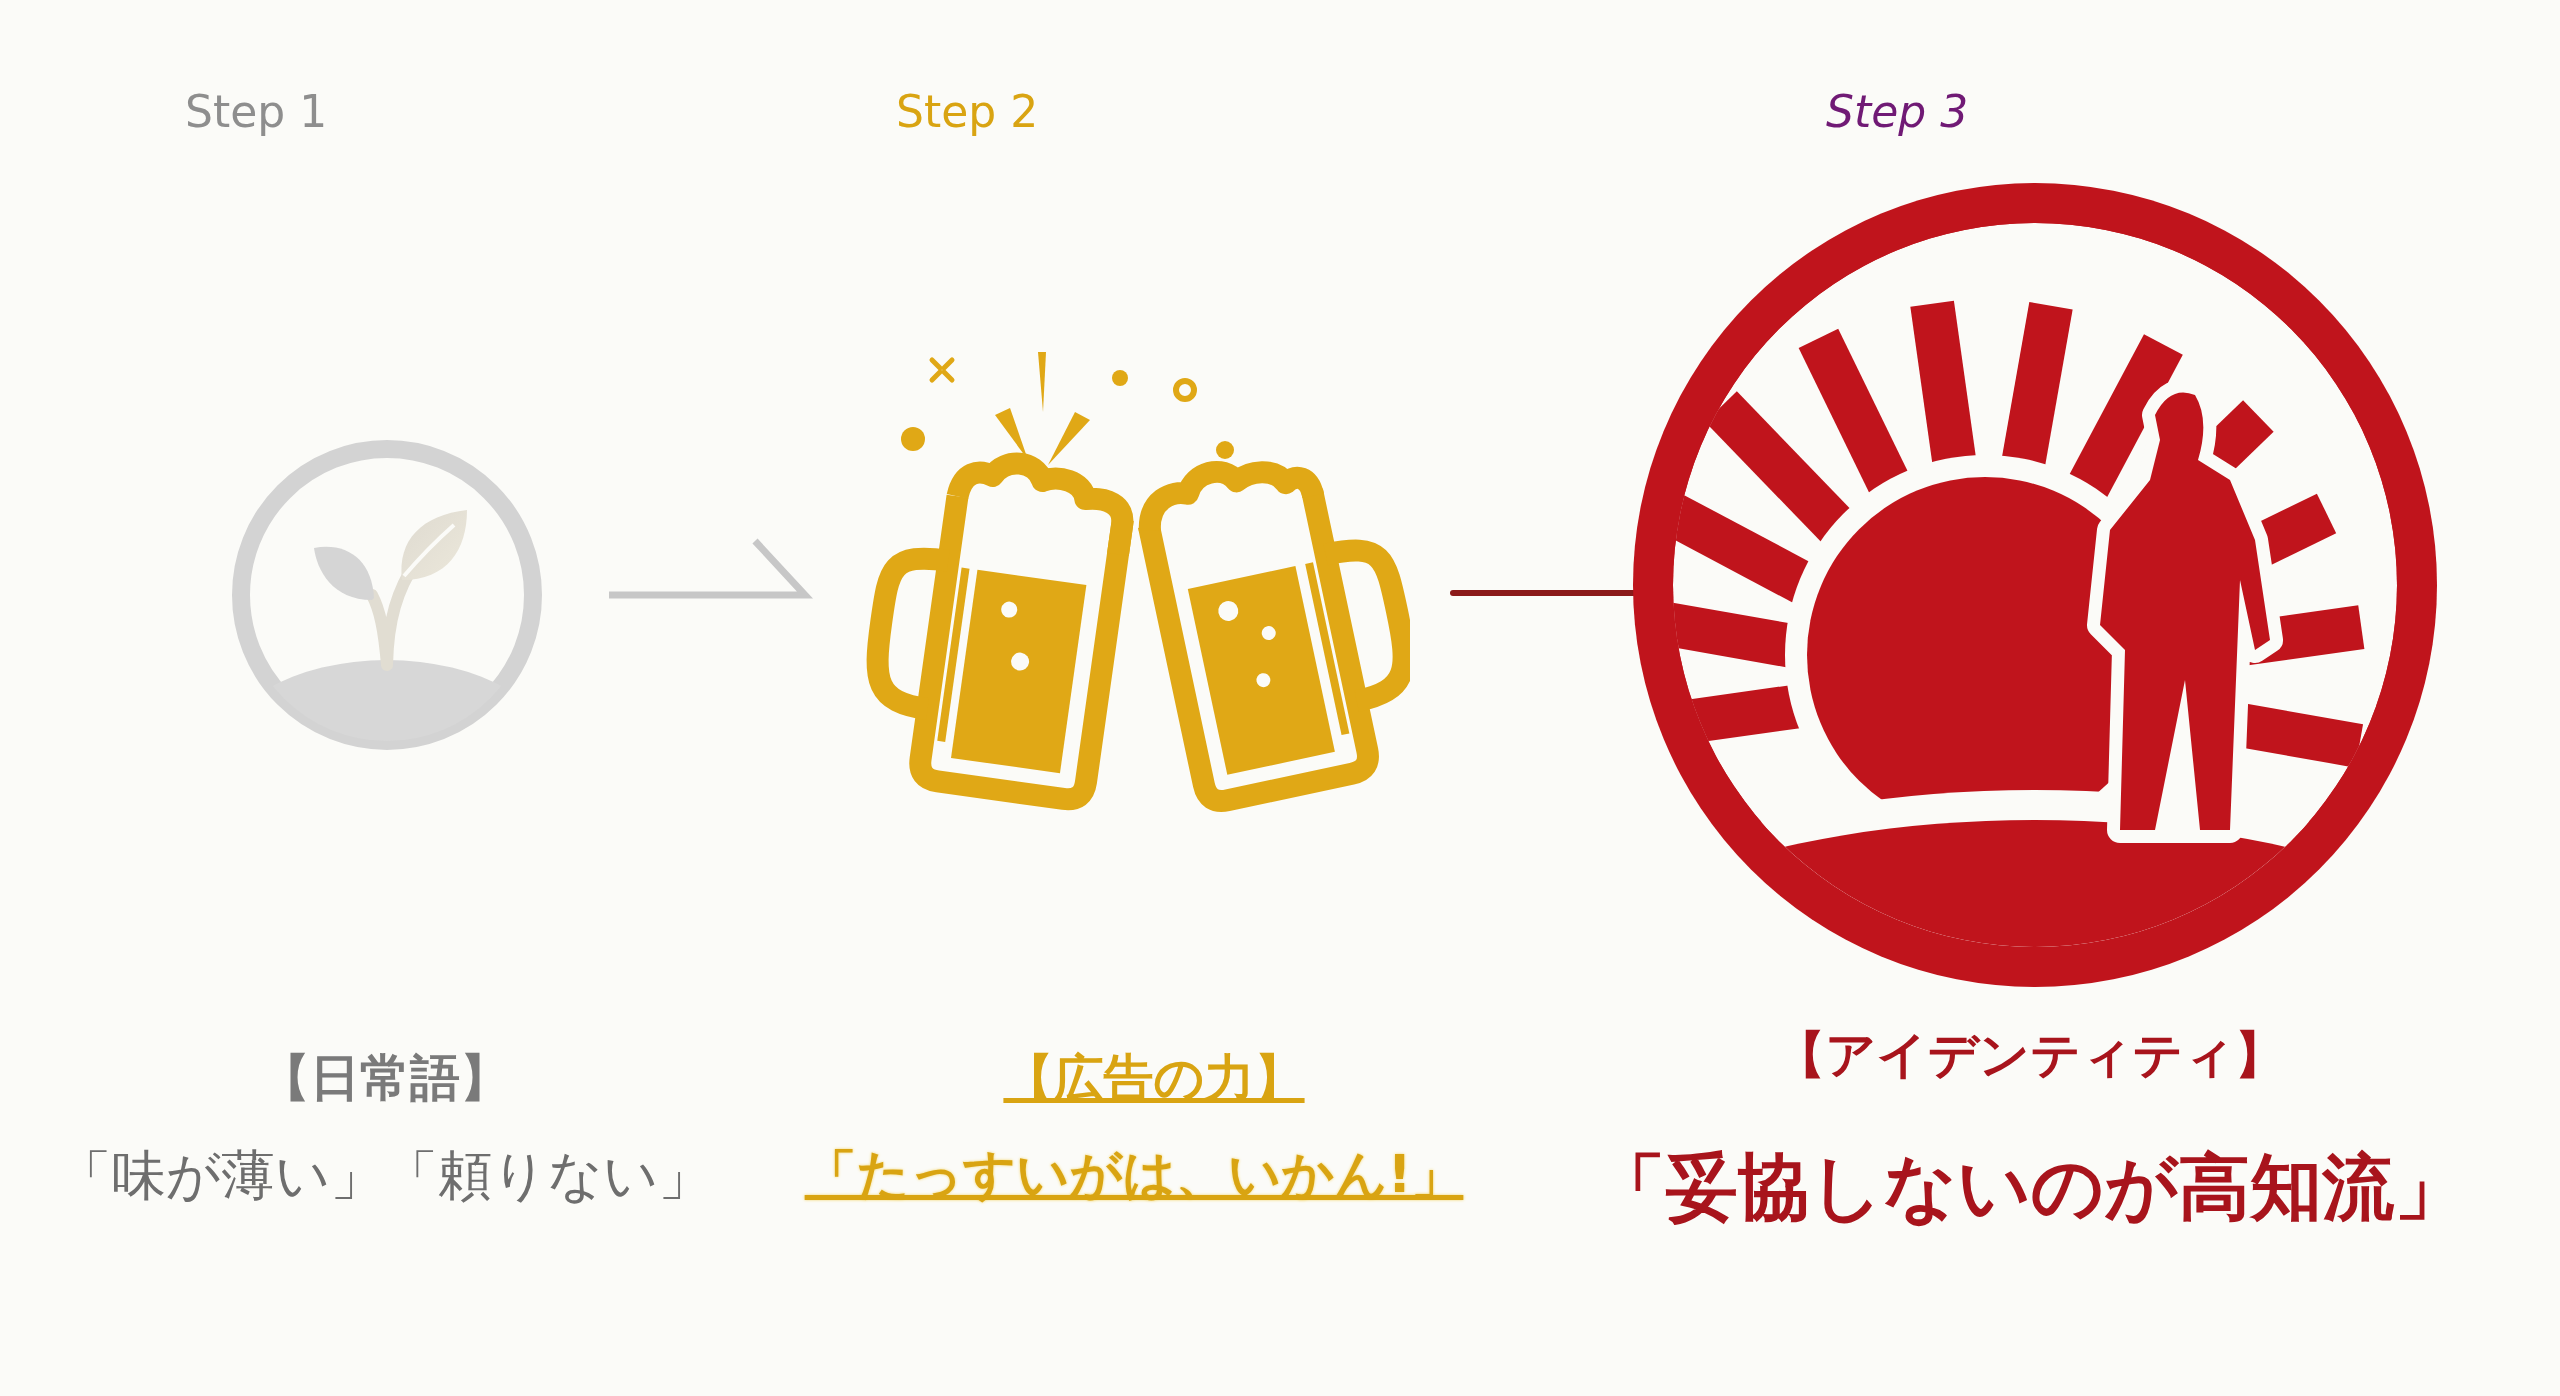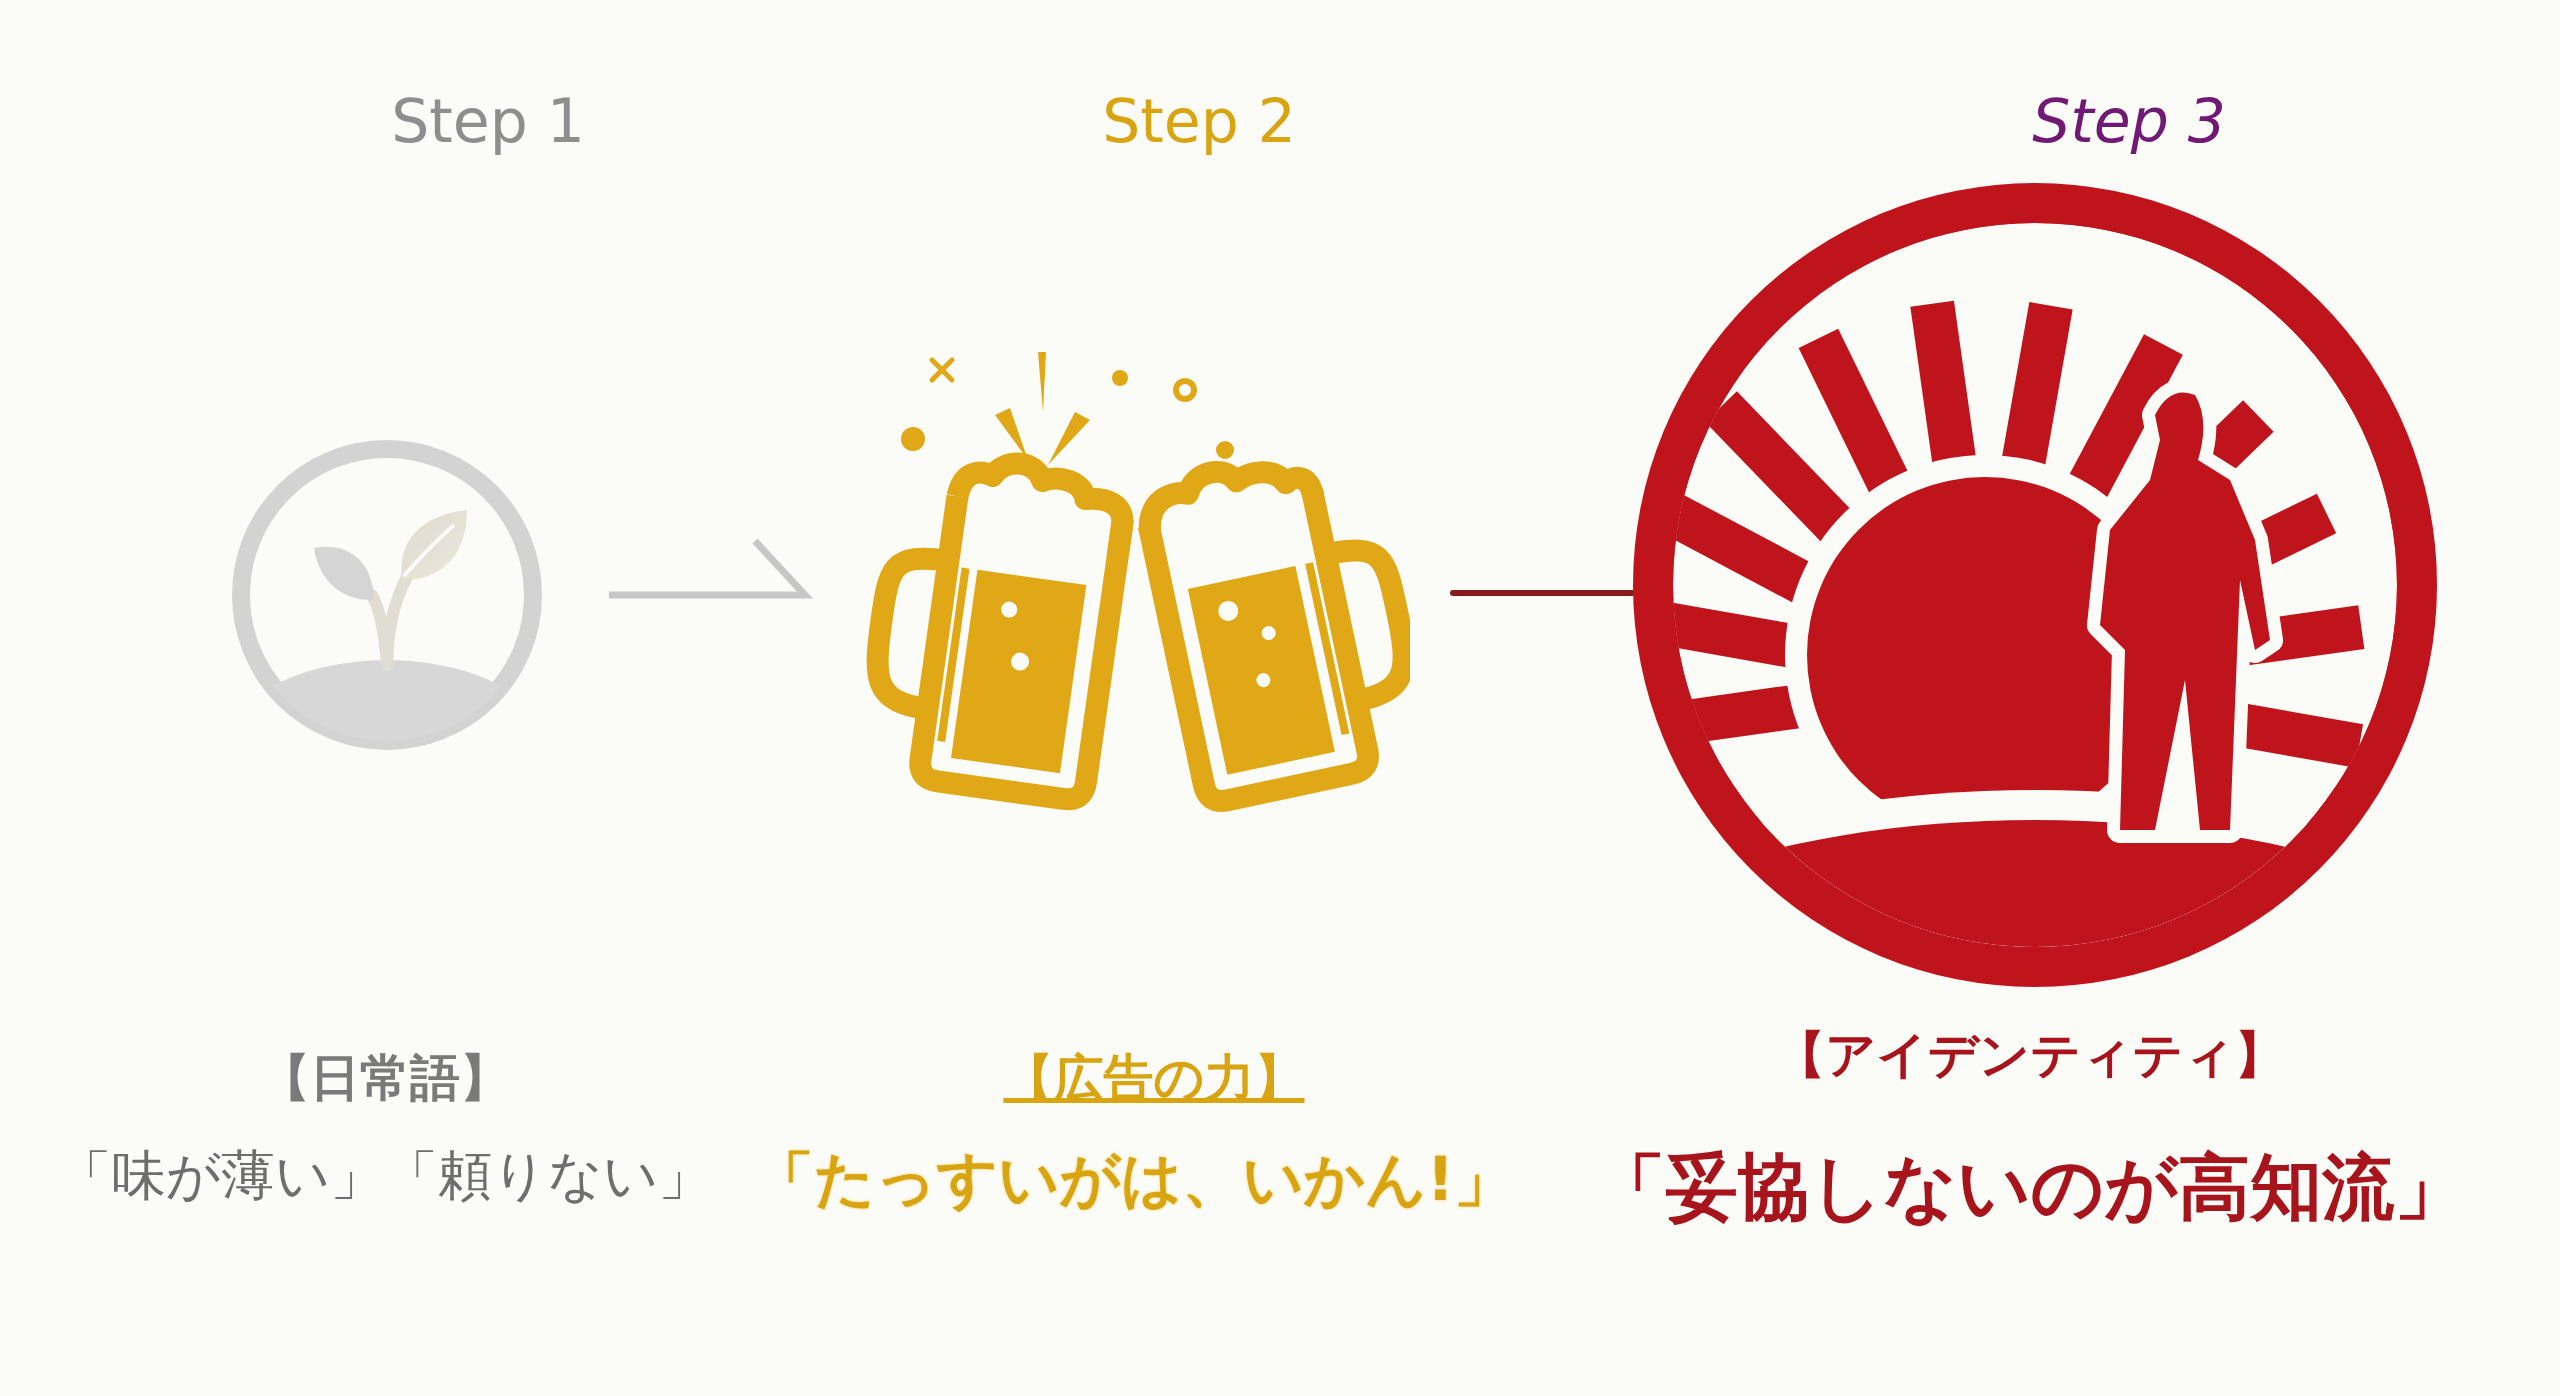--- a/index.html
+++ b/index.html
@@ -4,22 +4,22 @@
 <style>
   html, body { margin:0; padding:0; }
   body {
     width:2560px; height:1396px; overflow:hidden;
     background:#fbfbf8;
     font-family:"DejaVu Sans", "Liberation Sans", sans-serif;
     position:relative;
   }
   .abs { position:absolute; }
   .step-label {
-    position:absolute; top:86px; width:400px; text-align:right;
-    font-size:60px; font-weight:normal; letter-spacing:0px;
+    position:absolute; top:86px; width:400px; text-align:left;
+    font-size:44px; font-weight:normal; letter-spacing:0px;
   }
   .title {
     position:absolute; width:900px; text-align:center;
     font-size:50px; font-weight:bold;
   }
   .quote {
     position:absolute; width:900px; text-align:center;
     font-size:58px; font-weight:bold; white-space:nowrap;
   }
   .s1 { color:#8e8e8e; }
@@ -149,16 +149,16 @@
     <path d="M490 650 L495 470 L470 445 L480 350 L520 300 L530 260 L525 235 Q540 205 565 215 Q580 240 568 280 L600 300 L625 360 L640 460 L625 470 L610 400 L600 650 Z" fill="#fbfbf8" stroke="#fbfbf8" stroke-width="26" stroke-linejoin="round"></path>
 
     <path d="M490 650 L495 470 L470 445 L480 350 L520 300 L530 260 L525 235 Q540 205 565 215 Q580 240 568 280 L600 300 L625 360 L640 460 L625 470 L610 400 L600 650 L570 650 L555 500 L525 650 Z" fill="#c0141c"></path>
   </g>
 </svg>
 
 <div class="title s1" style="left:-65px; top:1045px; color:#7a7a7a;">【日常語】</div>
 <div class="quote s1-body" style="left:-65px; top:1140px; font-size:54px;">「味が薄い」「頼りない」</div>
 
 <div class="title s2" style="left:704px; top:1045px;text-decoration:underline;">【広告の力】</div>
-<div class="quote s2" style="left:684px; top:1140px; font-size:60px;">「たっすいがは、いかん!」</div>
+<div class="quote s2" style="left:684px; top:1140px; font-size:52px;text-decoration:underline;">「たっすいがは、いかん!」</div>
 
 <div class="title s3" style="left:1580px; top:1022px;">【アイデンティティ】</div>
 <div class="quote s3" style="left:1580px; top:1140px; font-size:72px;">「妥協しないのが高知流」</div>
 
 </body></html>

